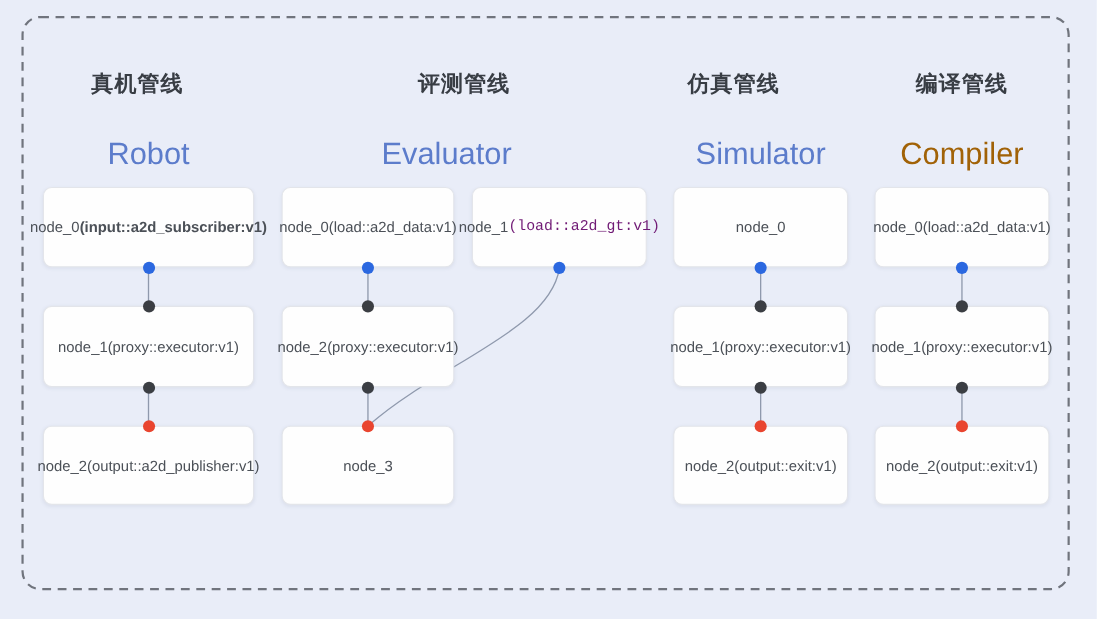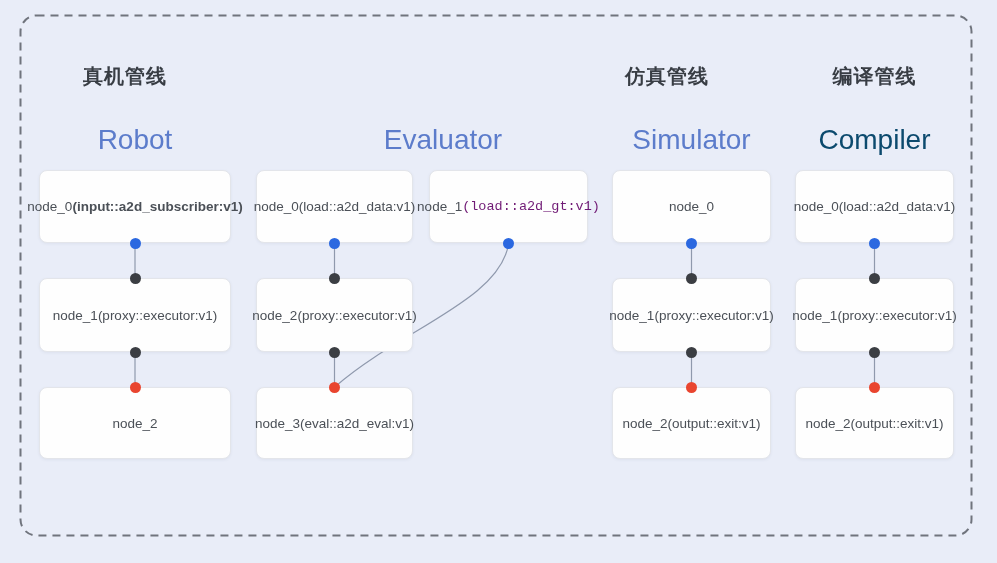--- a/index.html
+++ b/index.html
@@ -84,51 +84,52 @@
       <line x1="334.5" y1="243" x2="334.5" y2="278" stroke="#8f99ad" stroke-width="1.2"></line>
       <line x1="334.5" y1="352" x2="334.5" y2="387" stroke="#8f99ad" stroke-width="1.2"></line>
       <line x1="691.5" y1="243" x2="691.5" y2="278" stroke="#8f99ad" stroke-width="1.2"></line>
       <line x1="691.5" y1="352" x2="691.5" y2="387" stroke="#8f99ad" stroke-width="1.2"></line>
       <line x1="874.5" y1="243" x2="874.5" y2="278" stroke="#8f99ad" stroke-width="1.2"></line>
       <line x1="874.5" y1="352" x2="874.5" y2="387" stroke="#8f99ad" stroke-width="1.2"></line>
     </svg>
   <div id="nodes-layer">
       <div class="pipe-title" style="left: 125px; top: 63px; color: rgb(56, 61, 68);">真机管线</div>
       <div class="pipe-subtitle" style="left: 135px; top: 124px; color: rgb(92, 124, 203);">Robot</div>
-      <div class="pipe-subtitle" style="left: 443px; top: 124px; color: rgb(92, 124, 203);">Evaluator</div>
+      <div class="pipe-title" style="left: 422px; top: 63px; color: rgb(56, 61, 68);">评测管线</div>
+      <div class="pipe-subtitle" style="left: 406px; top: 124px; color: rgb(92, 124, 203);">Evaluator</div>
       <div class="pipe-title" style="left: 667px; top: 63px; color: rgb(56, 61, 68); text-align: right;">仿真管线</div>
       <div class="pipe-subtitle" style="left: 691.5px; top: 124px; color: rgb(92, 124, 203);">Simulator</div>
       <div class="pipe-title" style="left: 874.5px; top: 63px; color: rgb(56, 61, 68);">编译管线</div>
-      <div class="pipe-subtitle" style="left: 874.5px; top: 124px; color: #0c4a6e;">Compiler</div>
+      <div class="pipe-subtitle" style="left: 874.5px; top: 124px; color: #a16207;">Compiler</div>
       <div class="node-box" style="left: 39px; top: 170px; width: 192px; height: 73px; background: rgb(254, 254, 254); border-color: rgb(227, 229, 234);">
         <div class="node-name" style="color: rgb(75, 80, 87);">node_0</div>
         <div class="node-type" style="color: rgb(75, 80, 87); font-weight: bold;">(input::a2d_subscriber:v1)</div>
       </div>
       <div class="node-box" style="left: 39px; top: 278px; width: 192px; height: 74px; background: rgb(254, 254, 254); border-color: rgb(227, 229, 234);">
         <div class="node-name" style="color: rgb(75, 80, 87);">node_1</div>
         <div class="node-type" style="color: rgb(75, 80, 87);">(proxy::executor:v1)</div>
       </div>
       <div class="node-box" style="left: 39px; top: 387px; width: 192px; height: 72px; background: rgb(254, 254, 254); border-color: rgb(227, 229, 234);">
         <div class="node-name" style="color: rgb(75, 80, 87);">node_2</div>
+        <div class="node-type" style="color: rgb(75, 80, 87);">(output::a2d_publisher:v1)</div>
       </div>
       <div class="port-dot" style="left: 129.5px; top: 237.5px; background: rgb(43, 104, 224);"></div>
       <div class="port-dot" style="left: 129.5px; top: 272.5px; background: rgb(59, 62, 67);"></div>
       <div class="port-dot" style="left: 129.5px; top: 346.5px; background: rgb(59, 62, 67);"></div>
       <div class="port-dot" style="left: 129.5px; top: 381.5px; background: rgb(233, 69, 47);"></div>
       <div class="node-box" style="left: 256px; top: 170px; width: 157px; height: 73px; background: rgb(254, 254, 254); border-color: rgb(227, 229, 234);">
         <div class="node-name" style="color: rgb(75, 80, 87);">node_0</div>
         <div class="node-type" style="color: rgb(75, 80, 87);">(load::a2d_data:v1)</div>
       </div>
       <div class="node-box" style="left: 256px; top: 278px; width: 157px; height: 74px; background: rgb(254, 254, 254); border-color: rgb(227, 229, 234);">
         <div class="node-name" style="color: rgb(75, 80, 87);">node_2</div>
         <div class="node-type" style="color: rgb(75, 80, 87);">(proxy::executor:v1)</div>
       </div>
       <div class="node-box" style="left: 256px; top: 387px; width: 157px; height: 72px; background: rgb(254, 254, 254); border-color: rgb(227, 229, 234);">
         <div class="node-name" style="color: rgb(75, 80, 87);">node_3</div>
-        <div class="node-type" style="color: rgb(75, 80, 87);">(eval::a2d_eval:v1)</div>
       </div>
       <div class="port-dot" style="left: 329px; top: 237.5px; background: rgb(43, 104, 224);"></div>
       <div class="port-dot" style="left: 329px; top: 272.5px; background: rgb(59, 62, 67);"></div>
       <div class="port-dot" style="left: 329px; top: 346.5px; background: rgb(59, 62, 67);"></div>
       <div class="port-dot" style="left: 329px; top: 381.5px; background: rgb(233, 69, 47);"></div>
       <div class="node-box" style="left: 429px; top: 170px; width: 159px; height: 73px; background: rgb(254, 254, 254); border-color: rgb(227, 229, 234);">
         <div class="node-name" style="color: rgb(75, 80, 87);">node_1</div>
         <div class="node-type" style="color: #701a75; font-family: Liberation Mono, monospace;">(load::a2d_gt:v1)</div>
       </div>
       <div class="port-dot" style="left: 503px; top: 237.5px; background: rgb(43, 104, 224);"></div>

